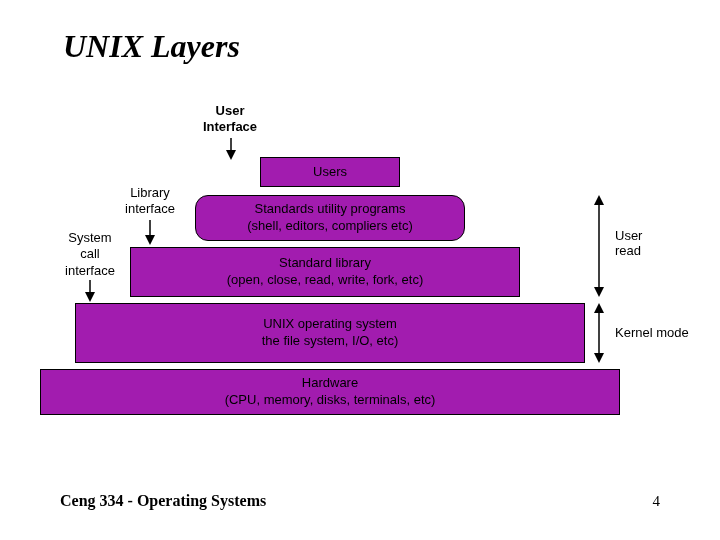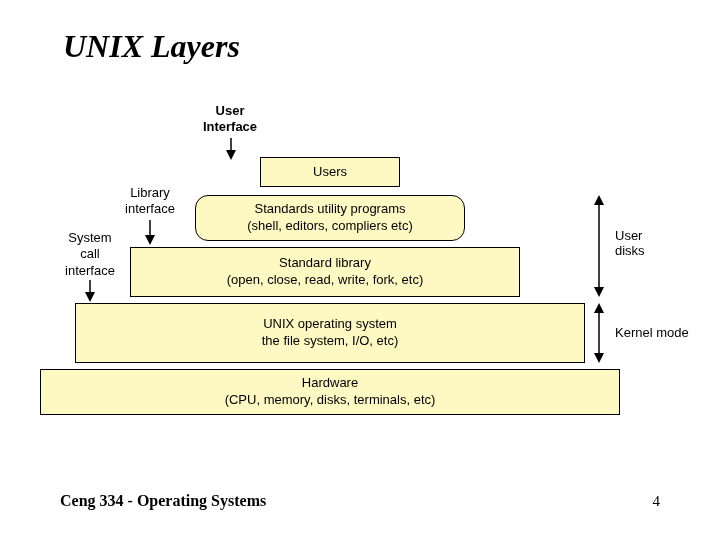--- a/index.html
+++ b/index.html
@@ -40,21 +40,21 @@
   .diagram {
     position: absolute;
     top: 90px;
     left: 0;
     width: 720px;
     height: 380px;
   }
   .layer {
     position: absolute;
     border: 1px solid #000;
-    background: #fef9c3;
+    background: #a21caf;
     text-align: center;
     font-size: 13px;
     line-height: 1.3;
     display: flex;
     flex-direction: column;
     justify-content: center;
     align-items: center;
     padding: 4px;
   }
   .label-left {
@@ -145,21 +145,21 @@
     <span>(CPU, memory, disks, terminals, etc)</span>
   </div>
 
   <svg class="span-arrow" style="left:592px; top:105px; width:14px; height:102px;" viewBox="0 0 14 102">
     <line x1="7" y1="8" x2="7" y2="94"></line>
     <polygon points="7,0 2,10 12,10"></polygon>
     <polygon points="7,102 2,92 12,92"></polygon>
   </svg>
   <div class="label-right" style="left:615px; top:138px;">
     <span>User</span><br>
-    <span>disks</span>
+    <span>read</span>
   </div>
 
   <svg class="span-arrow" style="left:592px; top:213px; width:14px; height:60px;" viewBox="0 0 14 60">
     <line x1="7" y1="8" x2="7" y2="52"></line>
     <polygon points="7,0 2,10 12,10"></polygon>
     <polygon points="7,60 2,50 12,50"></polygon>
   </svg>
   <div class="label-right" style="left:615px; top:235px;">Kernel mode</div>
 
 </div>

